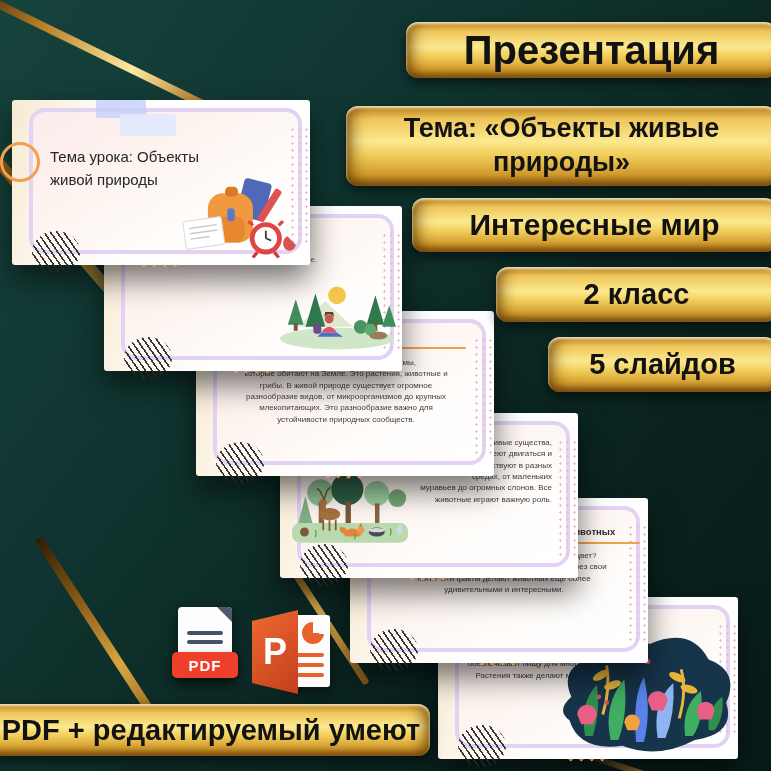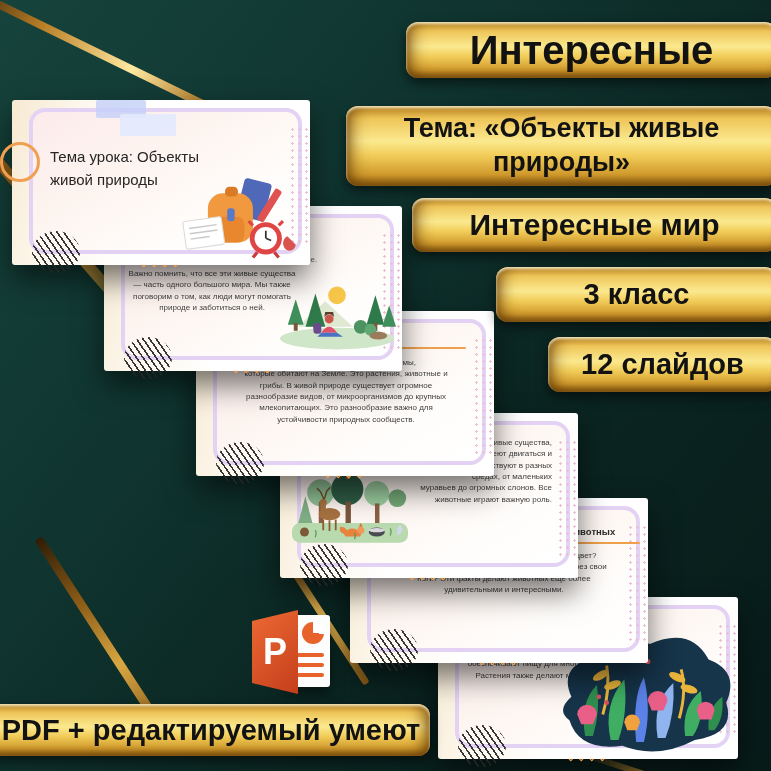--- a/index.html
+++ b/index.html
@@ -196,24 +196,20 @@
 млекопитающих. Это разнообразие важно для
 устойчивости природных сообществ.</div>
   </div>
 
   <div class="slide" style="left:104px;top:206px;z-index:25;">
     <div class="panel"></div>
     <div class="dots"></div>
     <div class="squiggle"></div>
     <div class="scallops">⌄⌄⌄⌄</div>
     <div class="slide-text slide-lead" style="left:14px;top:48px;width:240px;">животным и природе в окружающем мире.</div>
-    <div class="slide-text" style="left:8px;top:62px;width:200px;">Важно помнить, что все эти живые существа
-— часть одного большого мира. Мы также
-поговорим о том, как люди могут помогать
-природе и заботиться о ней.</div>
     <svg class="illus" viewBox="0 0 120 70" style="left:176px;top:74px;width:118px;height:72px;">
       <circle cx="58" cy="14" r="9" fill="#f6c64b"></circle>
       <path d="M18 46 L46 20 L74 46 Z" fill="#dfe9d2"></path>
       <path d="M8 44 L16 18 L24 44 Z" fill="#3f8f5c"></path>
         <rect x="14" y="42" width="4" height="8" fill="#7a563b"></rect>
       <path d="M26 46 L36 12 L46 46 Z" fill="#2e7a4a"></path>
         <rect x="34" y="44" width="4" height="8" fill="#7a563b"></rect>
       <path d="M88 44 L97 14 L106 44 Z" fill="#2e7a4a"></path>
         <rect x="95" y="42" width="4" height="9" fill="#7a563b"></rect>
       <path d="M104 46 L111 24 L118 46 Z" fill="#3f8f5c"></path>
@@ -256,33 +252,43 @@
       <circle cx="80" cy="58" r="10.5" fill="#ffffff"></circle>
       <g stroke="#333" stroke-width="1.6" fill="none">
           <path d="M80 58 V51 M80 58 L85 60"></path>
         </g>
       <path d="M68 46 l-4 -4 M92 46 l4 -4" stroke="#e04545" stroke-width="3"></path>
       <path d="M72 71 l-4 5 M88 71 l4 5" stroke="#c93b3b" stroke-width="3"></path>
       <path d="M100 56 a6 7 0 1 0 8 8 Z" fill="#d9534f"></path>
     </svg>
   </div>
 
-  <div class="gold-banner" style="left:406px;top:22px;width:371px;height:56px;font-size:40px;"><span>Интересные</span></div>
+  <div class="gold-banner" style="left:406px;top:22px;width:371px;height:56px;font-size:40px;"><span>Презентация</span></div>
 
   <div class="gold-banner" style="left:346px;top:106px;width:431px;height:80px;font-size:27px;"><span>Тема: «Объекты живые
 природы»</span></div>
 
   <div class="gold-banner" style="left:412px;top:198px;width:365px;height:54px;font-size:30px;"><span>Интересные мир</span></div>
 
-  <div class="gold-banner" style="left:496px;top:267px;width:281px;height:55px;font-size:29px;"><span>3 класс</span></div>
-
-  <div class="gold-banner" style="left:548px;top:337px;width:229px;height:55px;font-size:29px;"><span>12 слайдов</span></div>
+  <div class="gold-banner" style="left:496px;top:267px;width:281px;height:55px;font-size:29px;"><span>2 класс</span></div>
+
+  <div class="gold-banner" style="left:548px;top:337px;width:229px;height:55px;font-size:29px;"><span>5 слайдов</span></div>
 
   <div class="gold-banner flush-left" style="left:-8px;top:704px;width:438px;height:52px;font-size:29px;"><span>PDF + редактируемый умеют</span></div>
 
+  <div class="pdf-icon">
+    <div class="pdf-page">
+      <div class="pdf-fold"></div>
+      <div class="pdf-line" style="top:24px;"></div>
+      <div class="pdf-line" style="top:33px;"></div>
+    </div>
+    <div class="pdf-ribbon">
+        <span>PDF</span>
+      </div>
+  </div>
 
   <div class="ppt-icon">
     <div class="ppt-doc">
       <div class="ppt-pie"></div>
       <div class="ppt-bar" style="top:38px;"></div>
       <div class="ppt-bar" style="top:48px;"></div>
       <div class="ppt-bar" style="top:58px;"></div>
     </div>
     <div class="ppt-flag">
         <span>P</span>

